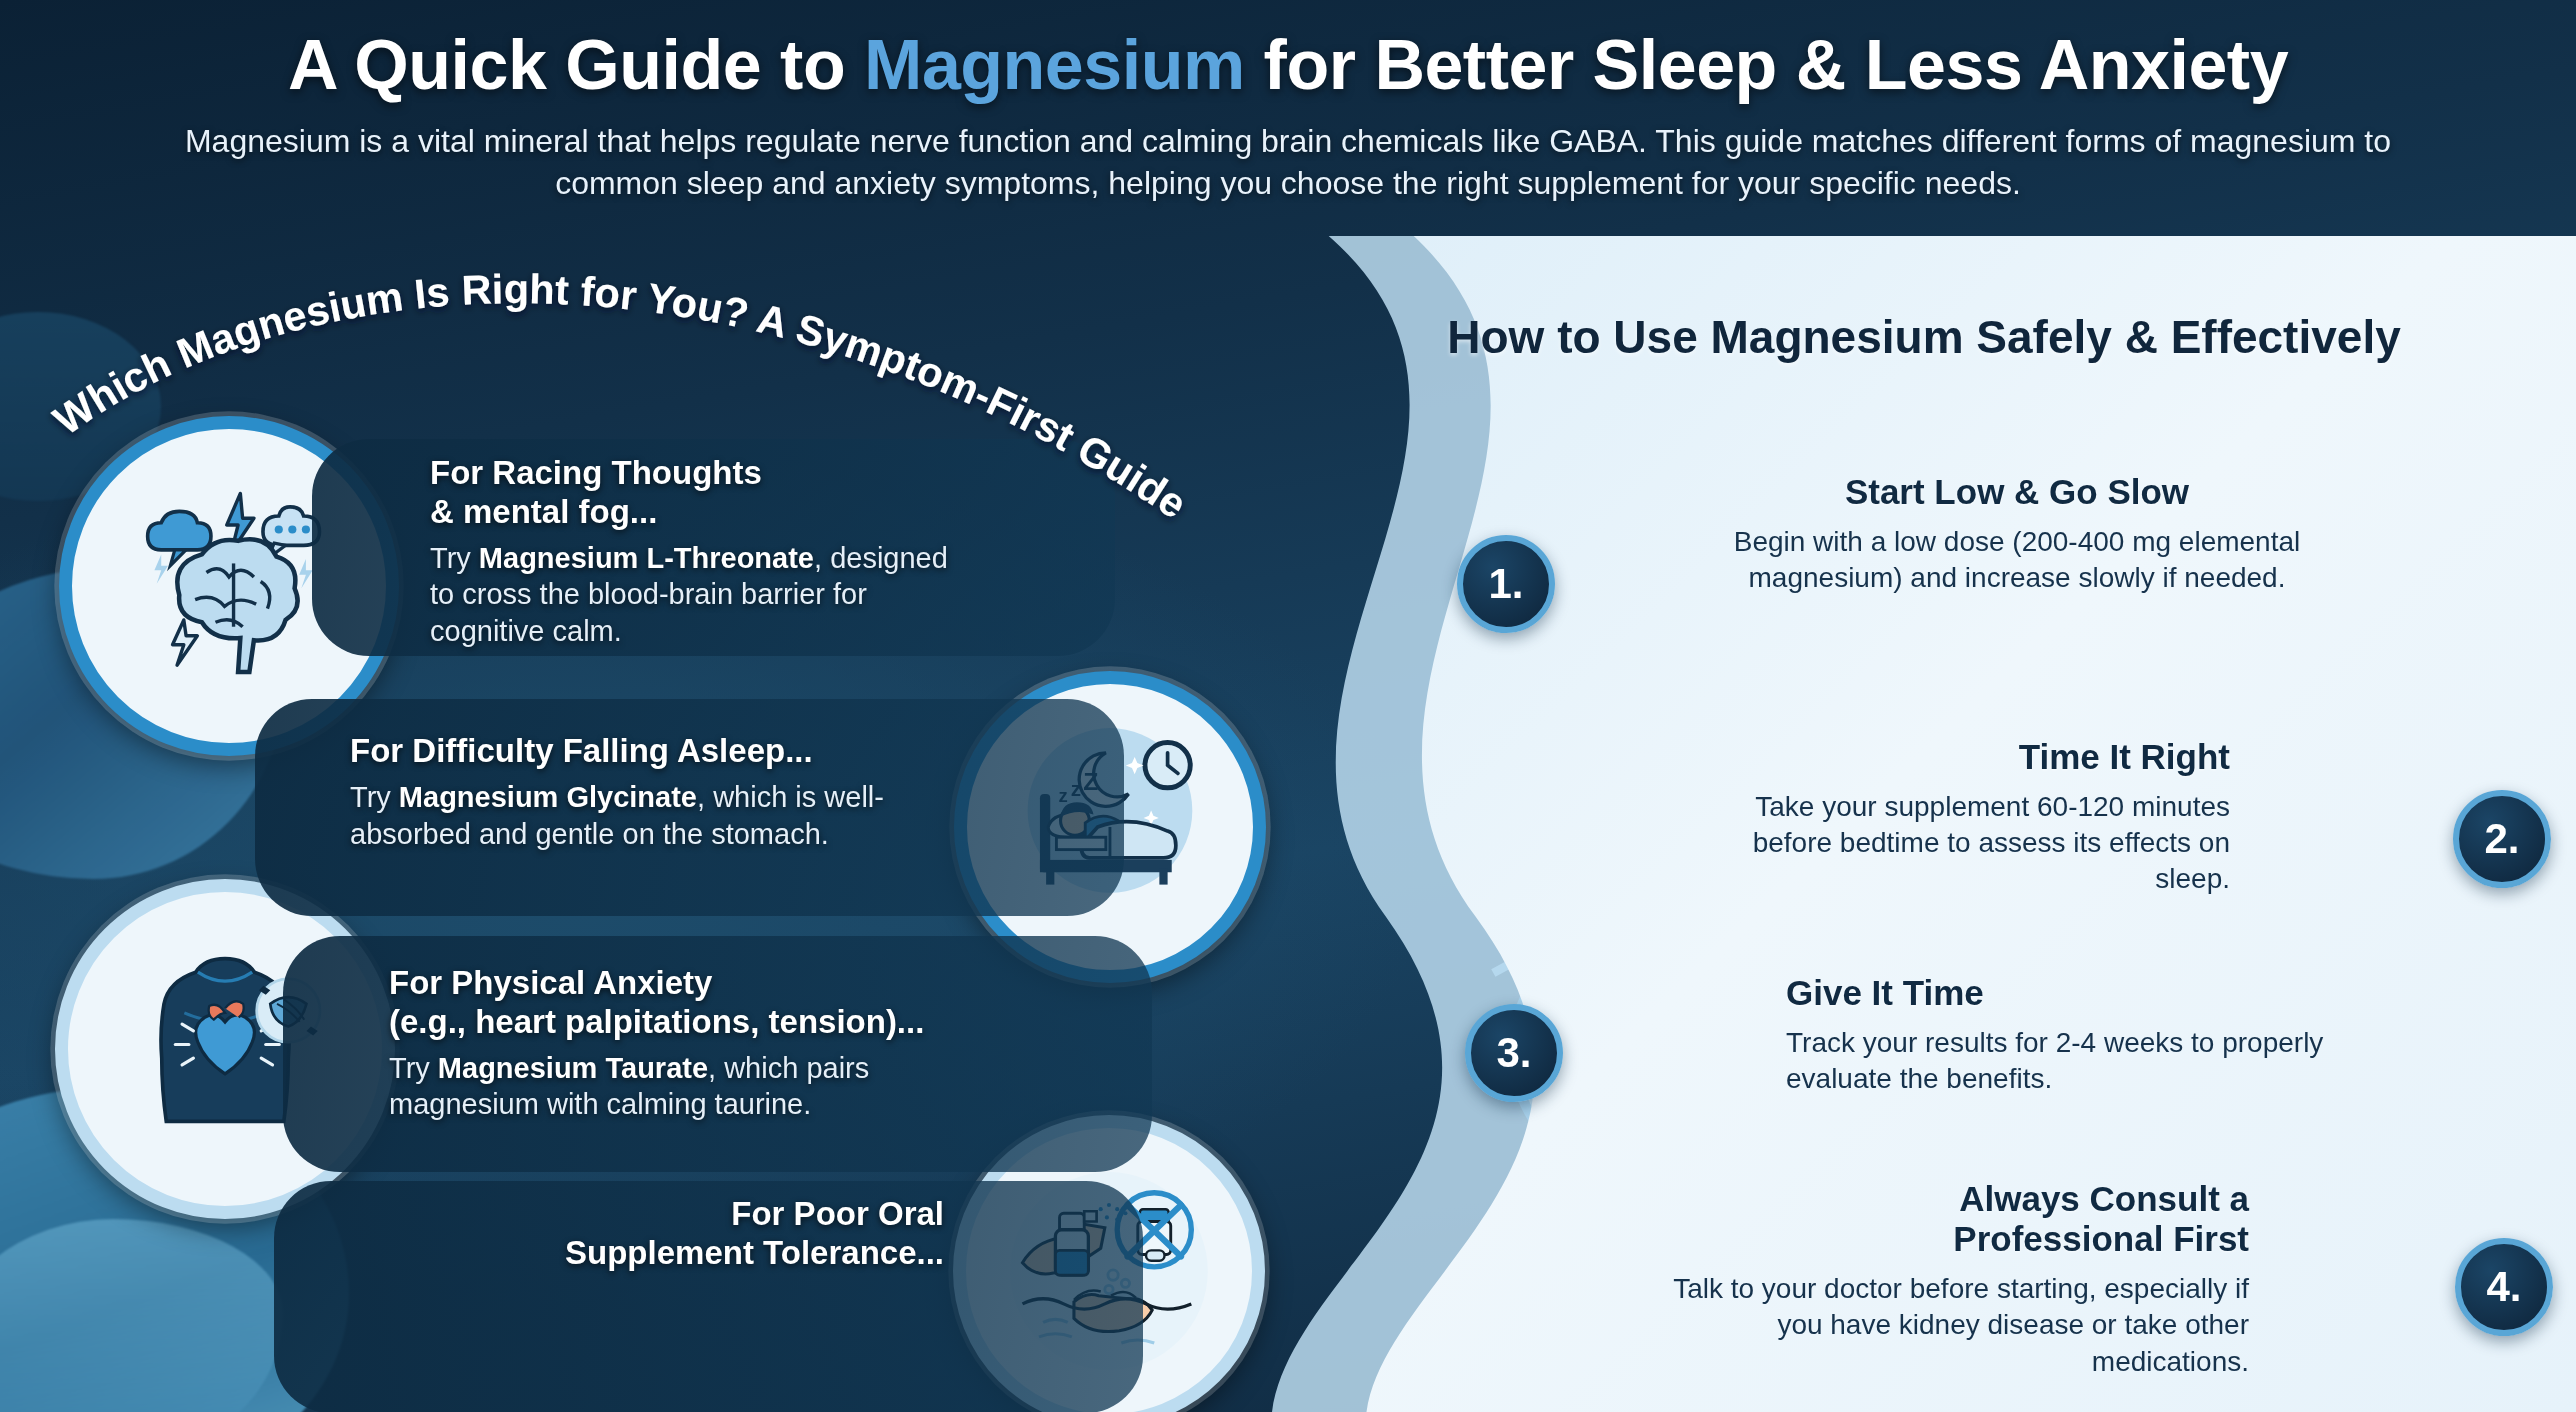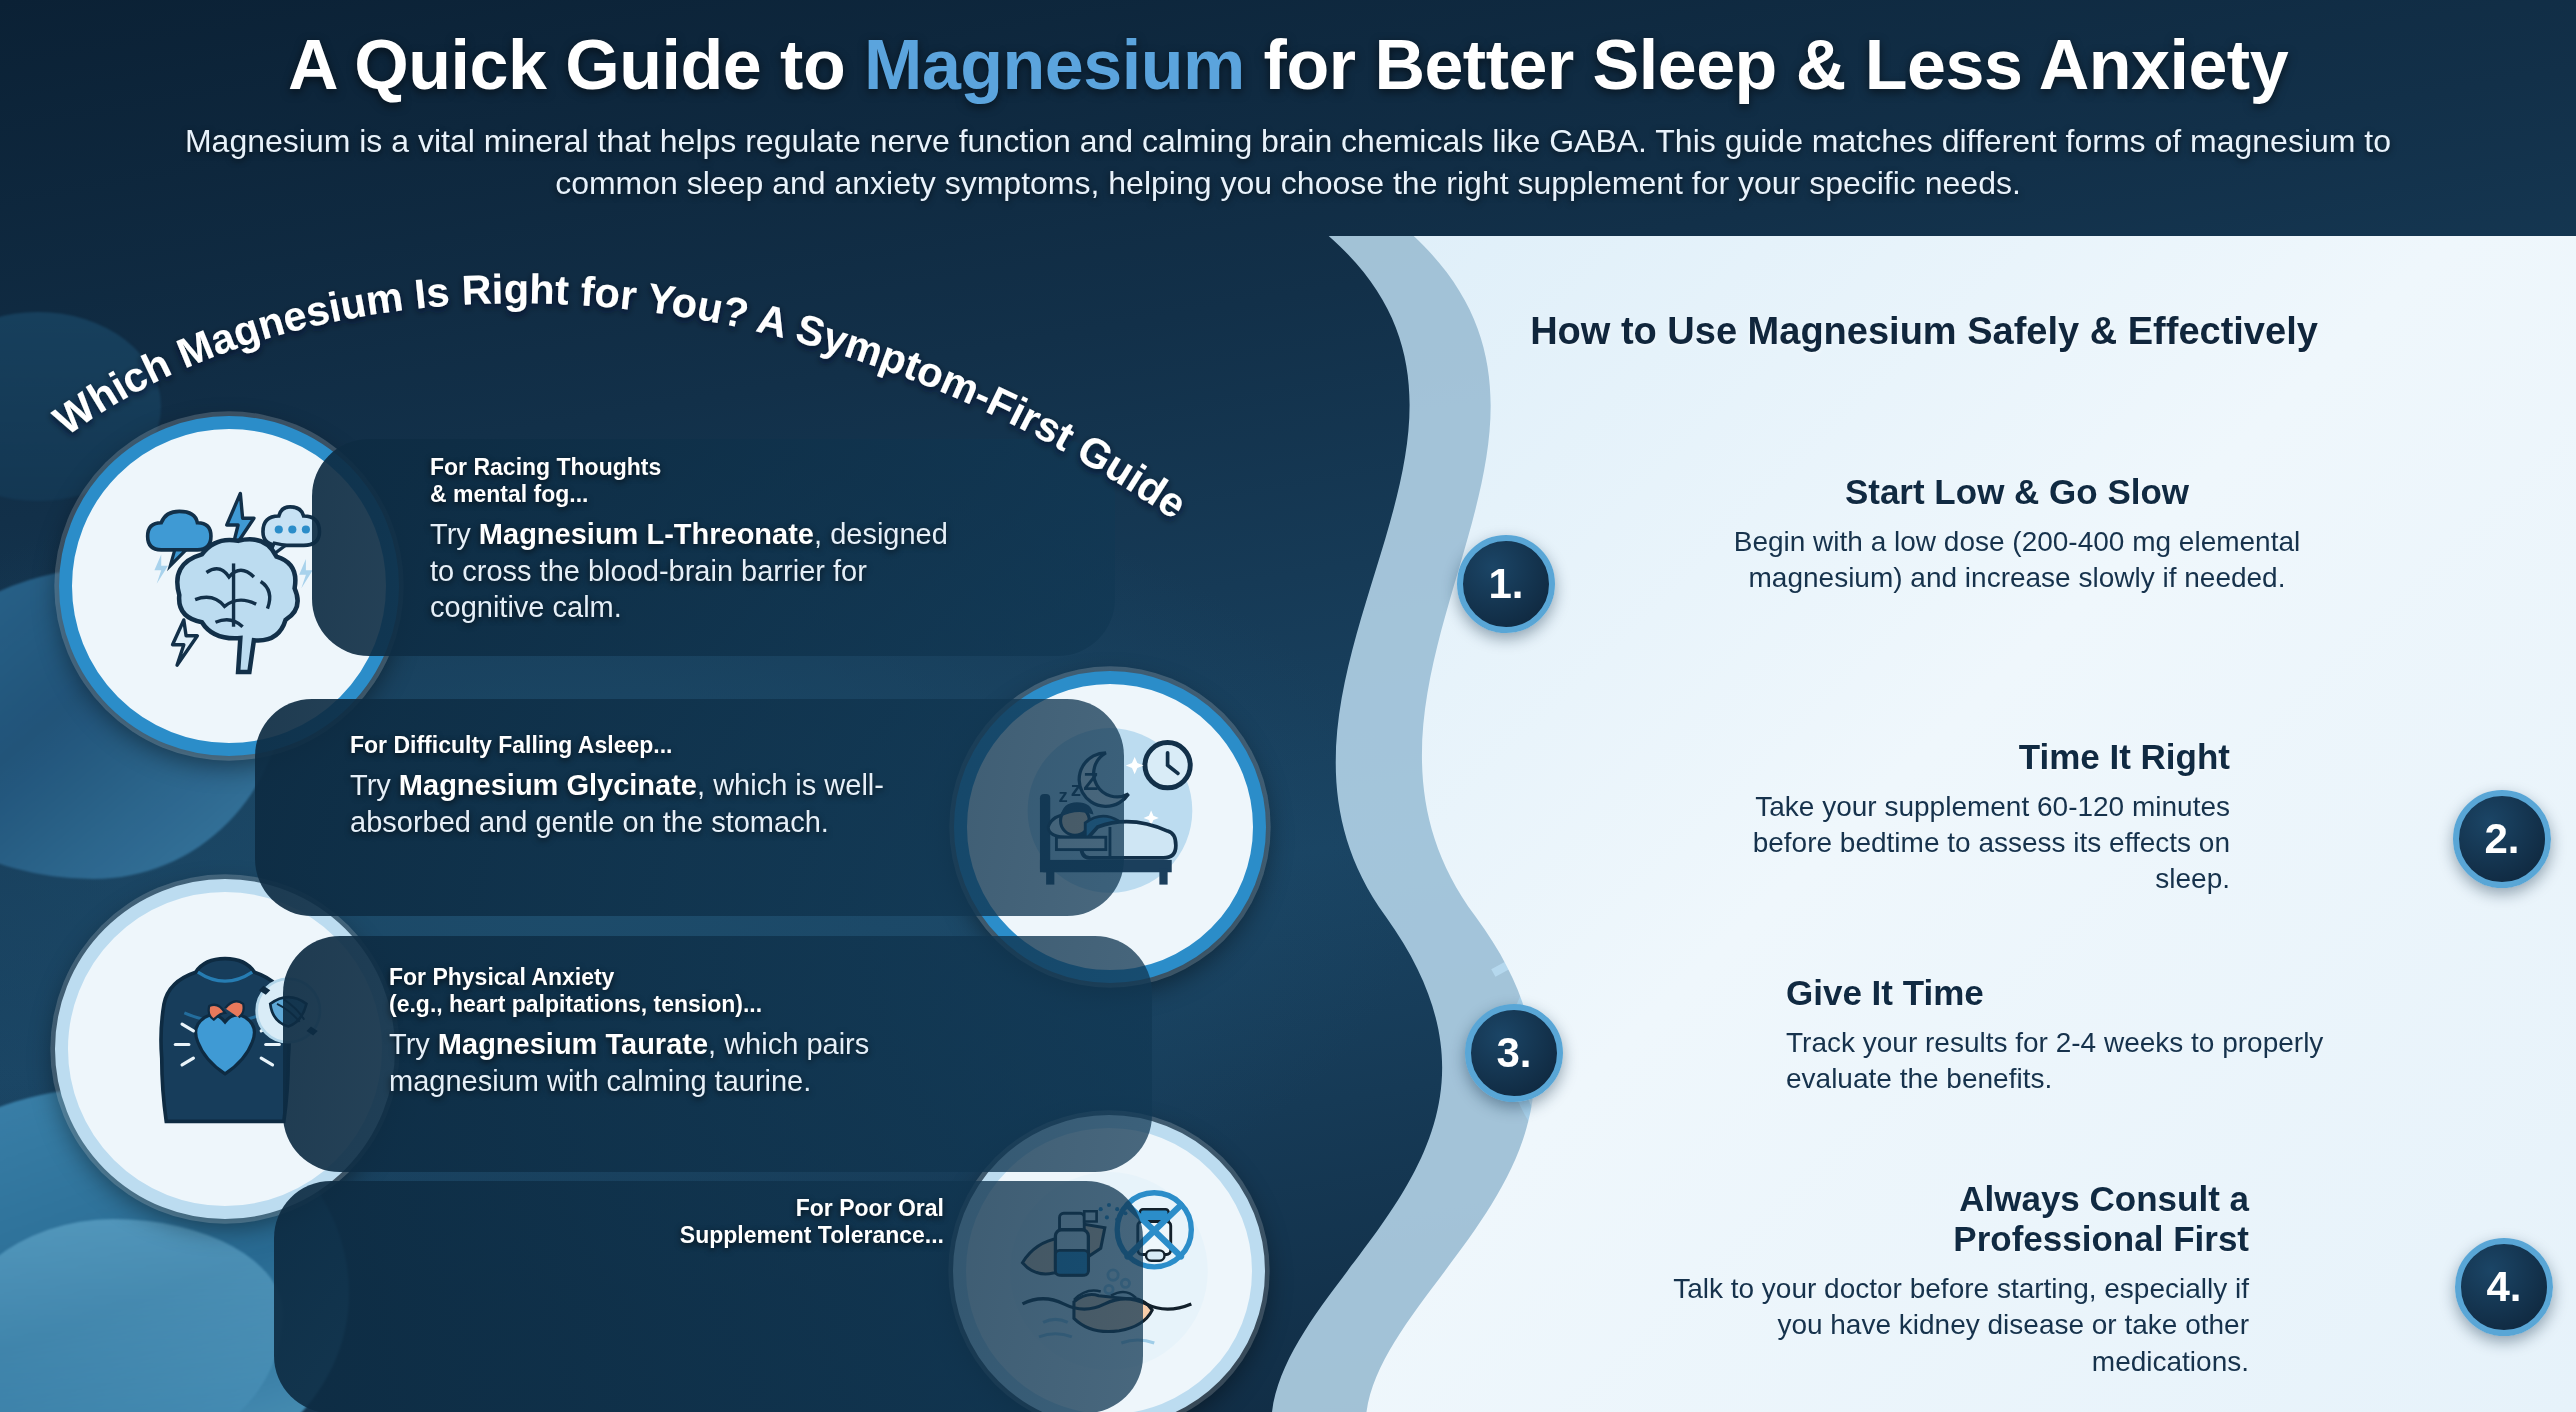--- a/index.html
+++ b/index.html
@@ -34,37 +34,37 @@
            text-shadow:0 2.8px 9.4px rgba(0,0,0,.55); }
   .title .accent { color:#5ba4dd; }
   .subtitle { margin:15px auto 0; width:2240px; font-size:32px; line-height:1.32; color:#e8f2fb;
               text-shadow:0 1.9px 6.6px rgba(0,0,0,.6); }
 
   
   .rightpanel { position:absolute; right:0; top:236px; width:1304px; height:1176px; z-index:2; }
   .rightpanel svg { position:absolute; inset:0; width:100%; height:100%; }
 
   .right-head { position:absolute; left:0; right:0; top:310px; text-align:center; z-index:7;
-                font-size:38px; font-weight:bold; color:#10263c; text-shadow:0 1.9px 4.7px rgba(255,255,255,.6); }
+                font-size:46px; font-weight:bold; color:#10263c; text-shadow:0 1.9px 4.7px rgba(255,255,255,.6); }
   .right-head-wrap { position:absolute; right:0; top:0; width:1304px; }
 
   
   .circ { position:absolute; border-radius:50%; display:flex; align-items:center; justify-content:center; }
   .circ-dark { background:#eef6fb; border:13.2px solid #2b8dc9;
                box-shadow:0 0 0 4.7px rgba(255,255,255,.18), 0 9.4px 26.5px rgba(0,0,0,.45); }
   .circ-light { background:#f4fafd; border:10.4px solid #3f9ad4;
                 box-shadow:0 7.6px 21px rgba(40,90,130,.25); }
   .circ svg { width:72%; height:72%; }
 
   
   .plaque { position:absolute; background:linear-gradient(100deg, rgba(13,43,66,.92), rgba(17,56,84,.75));
             border-radius:57px; z-index:3; }
 
   .ltext { position:absolute; z-index:8; color:#ffffff; text-shadow:0 1.9px 6.6px rgba(0,0,0,.7); }
-  .ltext h3 { font-size:23px; font-weight:bold; line-height:1.17; margin-bottom:8.5px; }
+  .ltext h3 { font-size:33px; font-weight:bold; line-height:1.17; margin-bottom:8.5px; }
   .ltext p { font-size:29px; line-height:1.26; color:#e5eff8; }
   .ltext p b { font-weight:bold; color:#ffffff; }
 
   .rtext { position:absolute; z-index:8; color:#0f2438; }
   .rtext h3 { font-size:35px; font-weight:bold; line-height:1.15; margin-bottom:11.3px; color:#102a42;
               text-shadow:0 0.9px 2.8px rgba(255,255,255,.7); }
   .rtext p { font-size:28px; line-height:1.3; color:#16324c; }
 
   .numbadge { position:absolute; width:98px; height:98px; border-radius:50%;
               background:radial-gradient(circle at 35% 30%, #1b4566, #0d2338);

